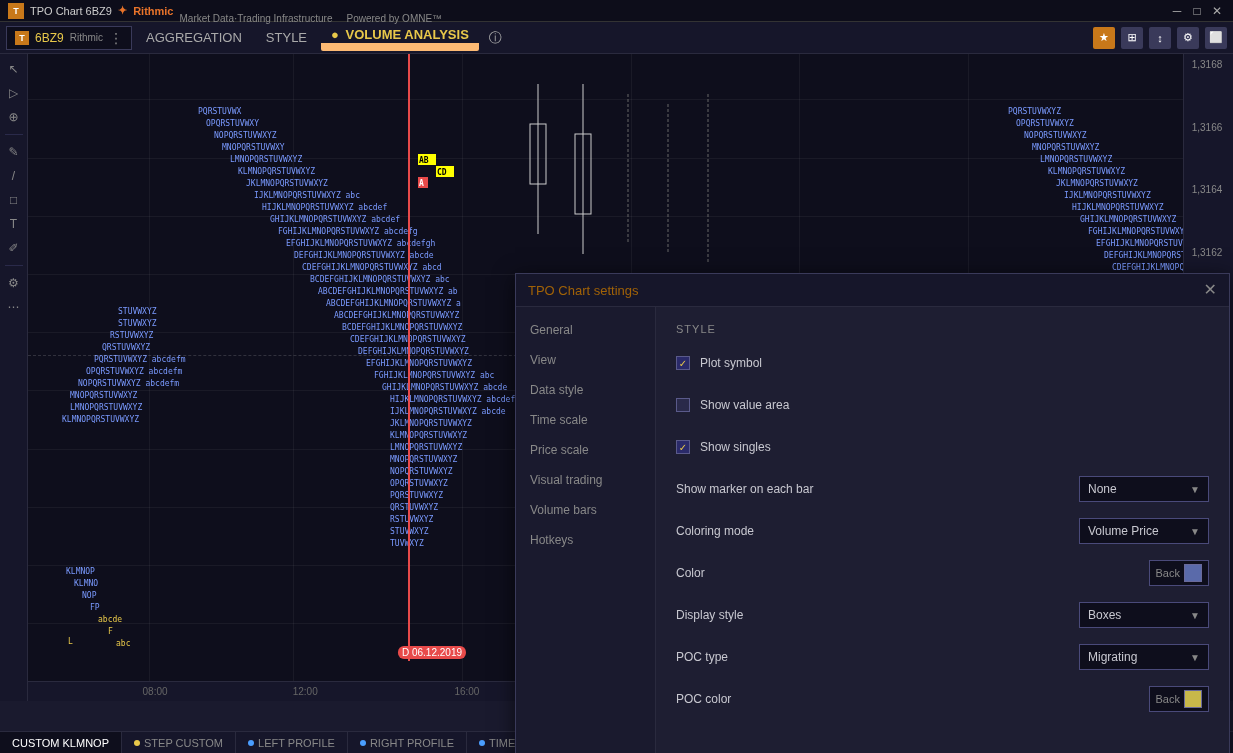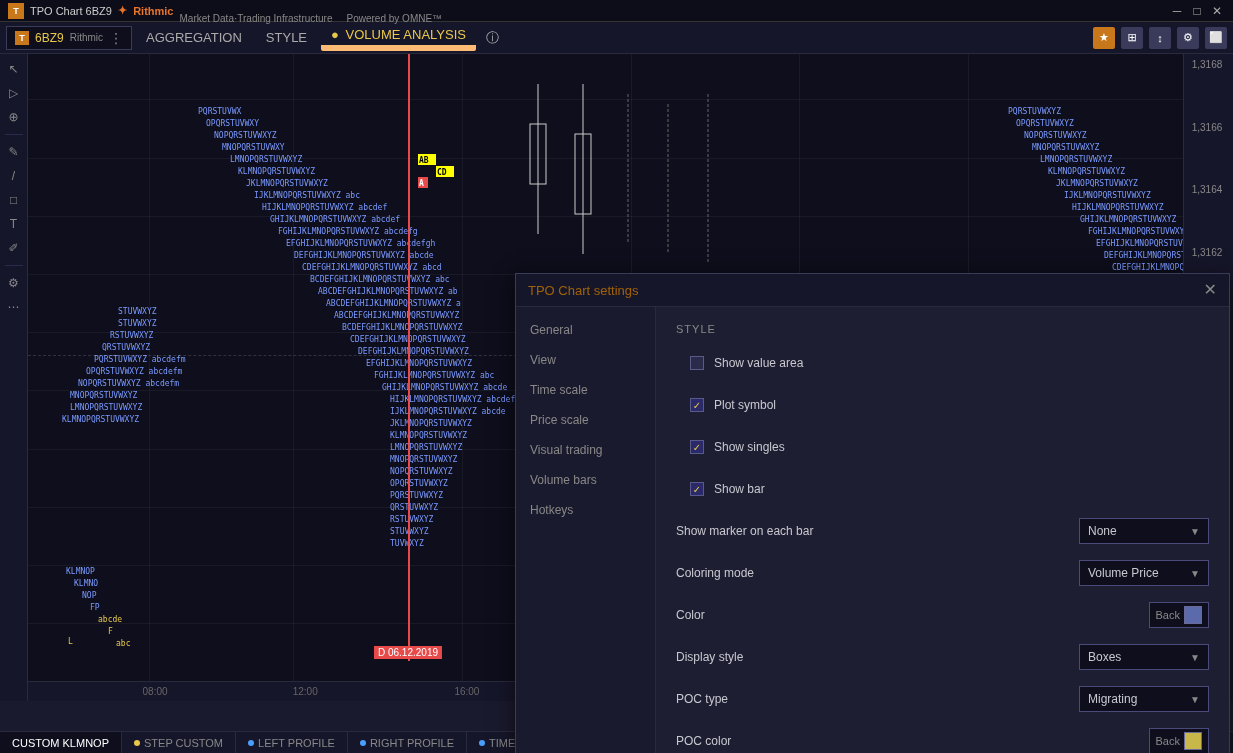--- a/index.html
+++ b/index.html
@@ -62,21 +62,22 @@
       color: #aaa;
       padding: 2px 10px;
       cursor: pointer;
       font-size: 13px;
       height: 26px;
       border-radius: 2px;
     }
     .toolbar-btn.active {
       background: transparent;
       color: #e8c84a;
-      border-bottom: 6px solid #fdba74;
+      border-bottom: 8px solid #fdba74;
+      font-weight: bold;
     }
     .tab-dot { color: #e8c84a; margin-right: 3px; }
 
     .toolbar-spacer { flex: 1; }
     .toolbar-icons { display: flex; align-items: center; gap: 6px; }
     .toolbar-icon-btn {
       background: #c8781a;
       border: none;
       color: #fff;
       width: 22px; height: 22px;
@@ -262,21 +263,21 @@
 
     .settings-row {
       display: flex; align-items: center;
       margin-bottom: 14px;
       min-height: 28px;
     }
     .settings-row-label {
       flex: 1; color: #c8c8d0; font-size: 12px;
     }
     .settings-row-control {
-      display: flex; align-items: center; gap: 8px; margin-left: 14px;
+      display: flex; align-items: center; gap: 8px;
     }
 
     
     .settings-checkbox {
       width: 14px; height: 14px;
       border: 1px solid #5a5a8a;
       background: #2a2a4a;
       display: flex; align-items: center; justify-content: center;
       cursor: pointer; flex-shrink: 0;
     }
@@ -514,21 +515,21 @@
         <text x="40" y="590" fill="#e8c84a" font-size="8" font-family="monospace">L</text>
         <text x="80" y="580" fill="#e8c84a" font-size="8" font-family="monospace">F</text>
         <text x="88" y="592" fill="#e8c84a" font-size="8" font-family="monospace">abc</text>
       </svg>
     </div>
 
     <div class="red-line"></div>
 
     <div style="position:absolute;top:48%;left:0;right:0;height:1px;border-top:1px dashed rgba(255,255,255,0.15);"></div>
 
-    <div class="date-label" style="left:380px;">D 06.12.2019</div>
+    <div class="date-label" style="left:404px;border-radius:6px;">D 06.12.2019</div>
   </div>
 
   <div class="price-axis">
     <span class="price-label">1,3168</span>
     <span class="price-label">1,3166</span>
     <span class="price-label">1,3164</span>
     <span class="price-label">1,3162</span>
     <span class="price-label">1,3160</span>
     <span class="price-label">1,3158</span>
     <span class="price-label">1,3156</span>
@@ -549,57 +550,52 @@
 <div id="settings-panel">
   <div class="settings-header">
     <span class="settings-title">TPO Chart settings</span>
     <button class="settings-close">✕</button>
   </div>
   <div class="settings-body">
 
     <div class="settings-nav">
       <div class="settings-nav-item">General</div>
       <div class="settings-nav-item">View</div>
+      <div class="settings-nav-item">Data style</div>
       <div class="settings-nav-item">Time scale</div>
       <div class="settings-nav-item">Price scale</div>
       <div class="settings-nav-item">Visual trading</div>
       <div class="settings-nav-item">Volume bars</div>
       <div class="settings-nav-item">Hotkeys</div>
     </div>
 
     <div class="settings-content">
       <div class="settings-section-title">STYLE</div>
 
       <div class="settings-row">
         <div class="settings-row-control" style="margin-right:10px;">
+          <div class="settings-checkbox checked"></div>
+        </div>
+        <div class="settings-row-label">Plot symbol</div>
+      </div>
+
+      <div class="settings-row">
+        <div class="settings-row-control" style="margin-right:10px;">
           <div class="settings-checkbox"></div>
         </div>
         <div class="settings-row-label">Show value area</div>
       </div>
 
       <div class="settings-row">
         <div class="settings-row-control" style="margin-right:10px;">
           <div class="settings-checkbox checked"></div>
         </div>
-        <div class="settings-row-label">Plot symbol</div>
-      </div>
-
-      <div class="settings-row">
-        <div class="settings-row-control" style="margin-right:10px;">
-          <div class="settings-checkbox checked"></div>
-        </div>
         <div class="settings-row-label">Show singles</div>
       </div>
 
-      <div class="settings-row">
-        <div class="settings-row-control" style="margin-right:10px;">
-          <div class="settings-checkbox checked"></div>
-        </div>
-        <div class="settings-row-label">Show bar</div>
-      </div>
 
       <div class="settings-row">
         <div class="settings-row-label">Show marker on each bar</div>
         <div class="settings-row-control">
           <div class="settings-dropdown">
             <span class="dd-text">None</span>
             <span class="dd-arrow">▼</span>
           </div>
         </div>
       </div>

